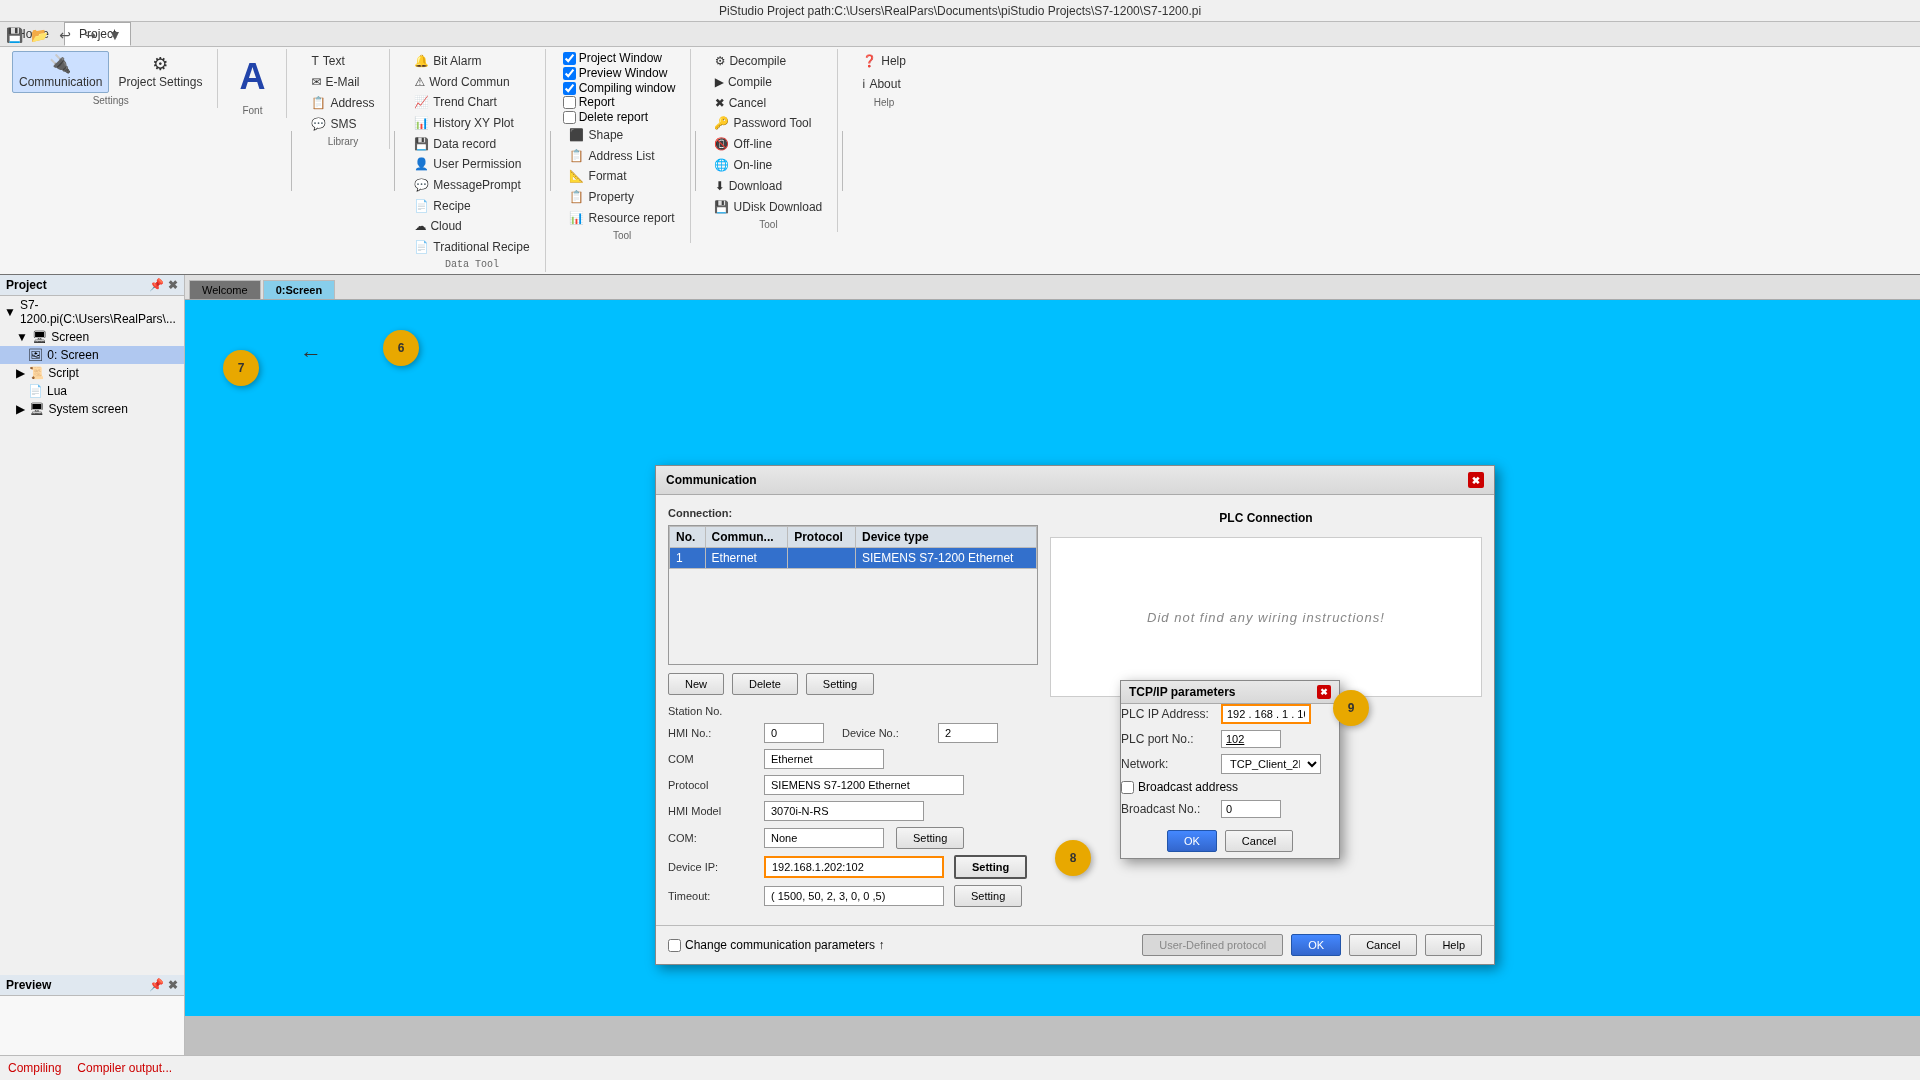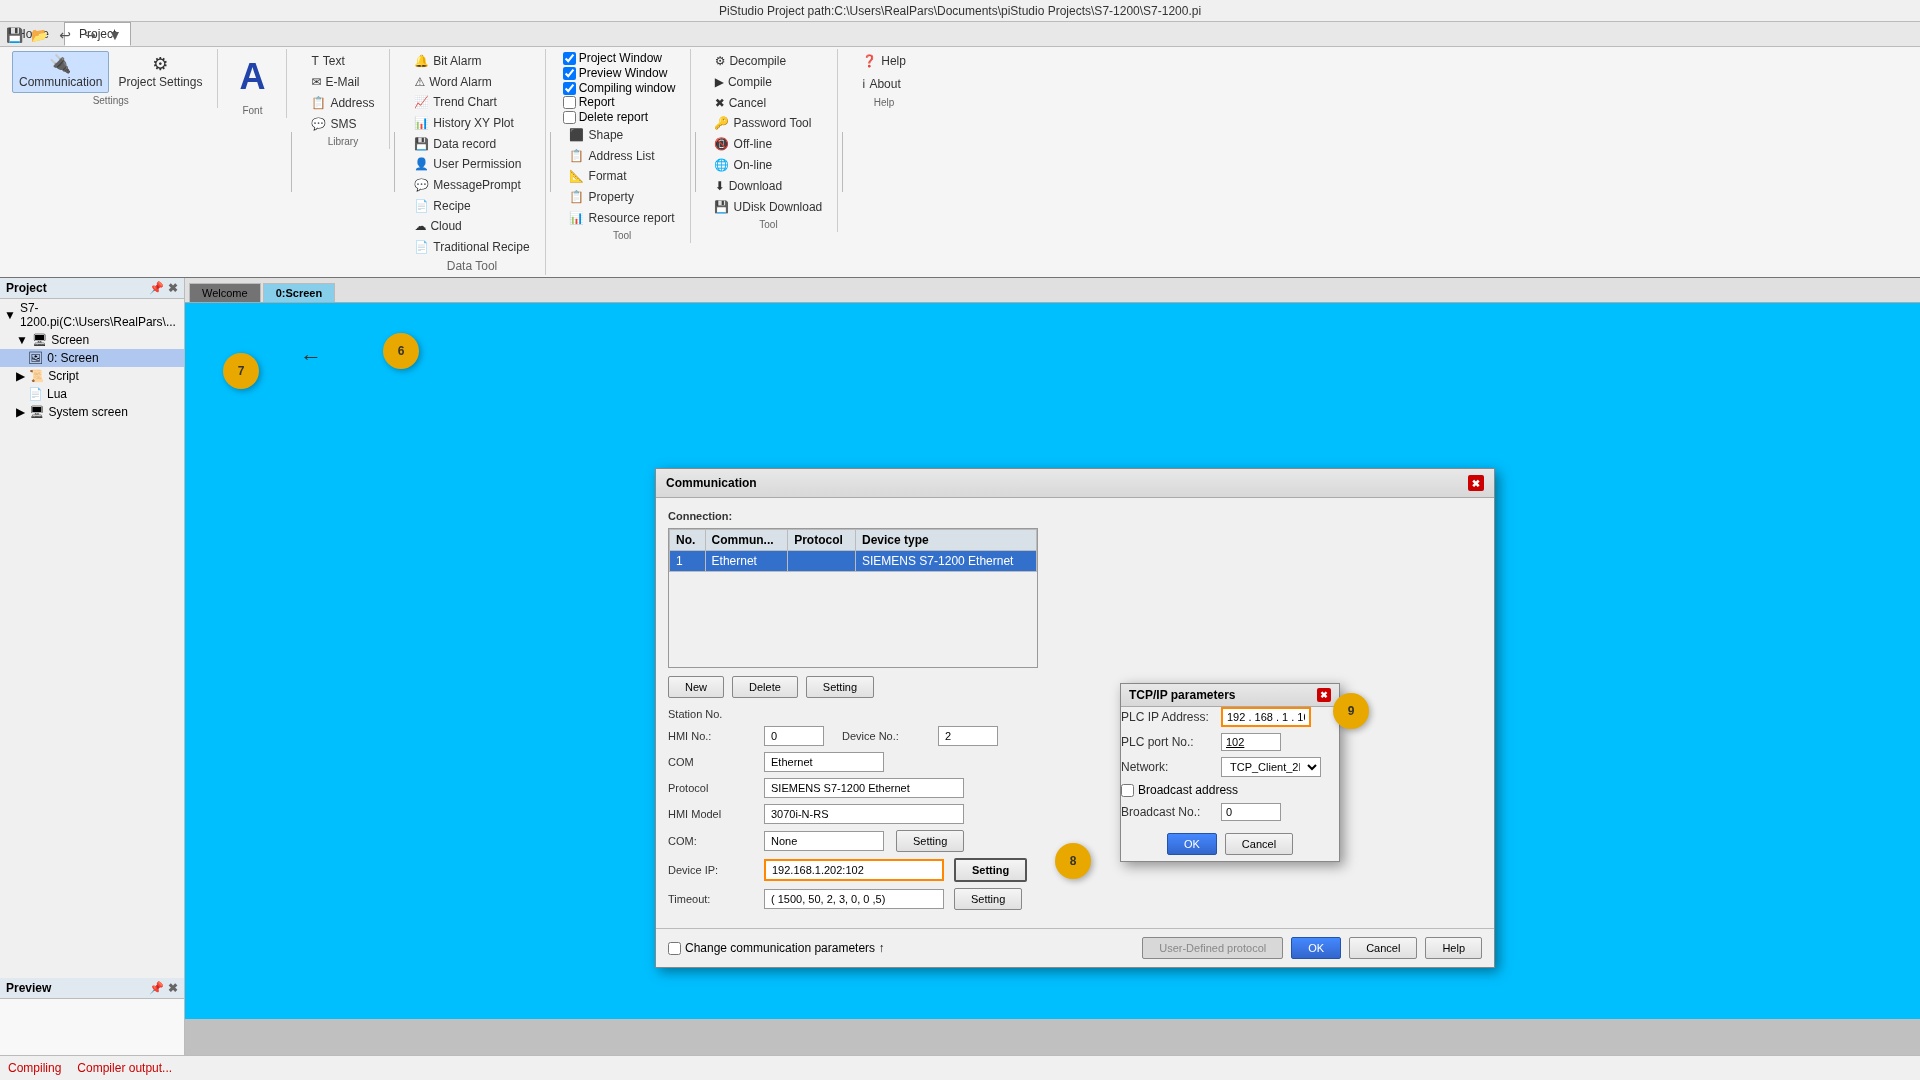--- a/index.html
+++ b/index.html
@@ -571,21 +571,21 @@
     <div class="vert-divider"></div>
 
     <div class="ribbon-group">
       <div class="ribbon-col">
         <div class="ribbon-btn-small">
           <span>🔔</span>
           <span>Bit Alarm</span>
         </div>
         <div class="ribbon-btn-small">
           <span>⚠</span>
-          <span>Word Alarm</span>
+          <span>Word Commun</span>
         </div>
       </div>
       <div class="ribbon-col">
         <div class="ribbon-btn-small">
           <span>📈</span>
           <span>Trend Chart</span>
         </div>
         <div class="ribbon-btn-small">
           <span>📊</span>
           <span>History XY Plot</span>
@@ -612,21 +612,21 @@
       <div class="ribbon-col">
         <div class="ribbon-btn-small">
           <span>☁</span>
           <span>Cloud</span>
         </div>
         <div class="ribbon-btn-small">
           <span>📄</span>
           <span>Traditional Recipe</span>
         </div>
       </div>
-      <div class="ribbon-group-title" style="font-size:12px;color:#666;">Data Tool</div>
+      <div class="ribbon-group-title" style="font-size:10px;color:#666;font-family:Liberation Mono, monospace;">Data Tool</div>
     </div>
 
     <div class="vert-divider"></div>
 
     <div class="ribbon-group">
       <div class="ribbon-col">
         <div class="checkbox-group">
           <input type="checkbox" checked="" style="">
           <span>Project Window</span>
         </div>
@@ -858,21 +858,21 @@
               <input class="form-input form-input-med" value="Ethernet" style="">
             </div>
 
             <div class="form-row">
               <span class="form-label">Protocol</span>
               <input class="form-input" style="width: 200px;" value="SIEMENS S7-1200 Ethernet">
             </div>
 
             <div class="form-row">
               <span class="form-label">HMI Model</span>
-              <input class="form-input" style="width: 200px;" value="3070i-N-RS">
+              <input class="form-input" style="width: 160px;" value="3070i-N-RS">
             </div>
 
             <div class="form-row">
               <span class="form-label">COM:</span>
               <input class="form-input form-input-med" value="None" style="">
               <button class="dlg-btn" style="margin-left:6px;">Setting</button>
             </div>
 
             <div class="form-row">
               <span class="form-label">Device IP:</span>
@@ -880,20 +880,26 @@
               <button class="dlg-btn" style="margin-left:4px; font-weight:bold; border: 2px solid #555;">Setting</button>
             </div>
 
             <div class="form-row">
               <span class="form-label">Timeout:</span>
               <input class="form-input" style="width: 180px;" value="( 1500, 50, 2, 3, 0, 0 ,5)">
               <button class="dlg-btn" style="margin-left:4px;">Setting</button>
             </div>
           </div>
 
+          <div class="dialog-right">
+            <div class="plc-conn-header">PLC Connection</div>
+            <div class="plc-conn-area">
+              <span class="no-wiring-msg">Did not find any wiring instructions!</span>
+            </div>
+          </div>
         </div>
 
         <div class="dialog-footer">
           <div class="footer-checkbox">
             <input type="checkbox" style="">
             <span>Change communication parameters ↑</span>
           </div>
           <div class="footer-btns">
             <button class="dlg-btn" style="background:#d8d8d8; color:#888;">User-Defined protocol</button>
             <button class="dlg-btn dlg-btn-primary">OK</button>

